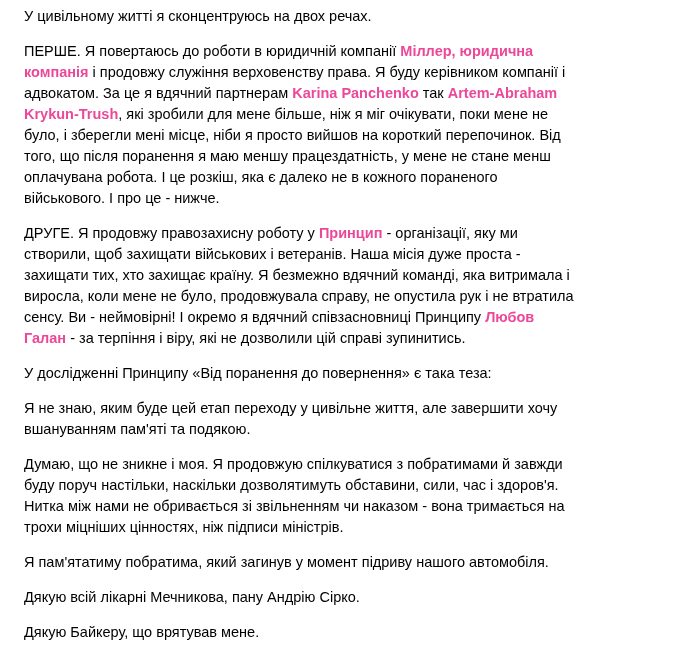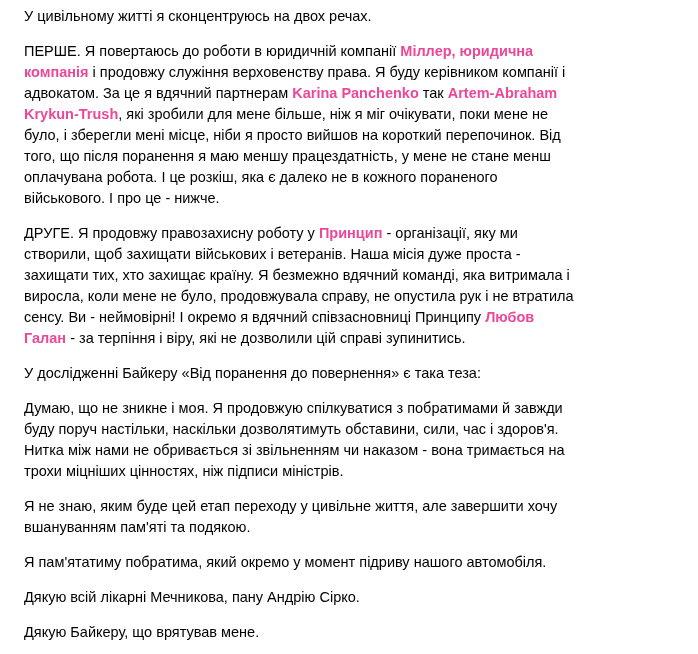--- a/index.html
+++ b/index.html
@@ -35,20 +35,20 @@
     font-weight: bold;
   }
 </style>
 </head>
 <body>
 
 <div class="post" id="post-root">
     <p class="para"><span>У цивільному житті я сконцентруюсь на двох речах.</span></p>
     <p class="para"><span>ПЕРШЕ. Я повертаюсь до роботи в юридичній компанії </span><a class="link bold" href="#">Міллер, юридична компанія</a><span> і продовжу служіння верховенству права. Я буду керівником компанії і адвокатом. За це я вдячний партнерам </span><a class="link bold" href="#">Karina Panchenko</a><span> так </span><a class="link bold" href="#">Artem-Abraham Krykun-Trush</a><span>, які зробили для мене більше, ніж я міг очікувати, поки мене не було, і зберегли мені місце, ніби я просто вийшов на короткий перепочинок. Від того, що після поранення я маю меншу працездатність, у мене не стане менш оплачувана робота. І це розкіш, яка є далеко не в кожного пораненого військового. І про це - нижче.</span></p>
     <p class="para"><span>ДРУГЕ. Я продовжу правозахисну роботу у </span><a class="link bold" href="#">Принцип</a><span> - організації, яку ми створили, щоб захищати військових і ветеранів. Наша місія дуже проста - захищати тих, хто захищає країну. Я безмежно вдячний команді, яка витримала і виросла, коли мене не було, продовжувала справу, не опустила рук і не втратила сенсу. Ви - неймовірні! І окремо я вдячний співзасновниці Принципу </span><a class="link bold" href="#">Любов Галан</a><span> - за терпіння і віру, які не дозволили цій справі зупинитись.</span></p>
-    <p class="para"><span>У дослідженні Байкеру «Від поранення до повернення» є така теза:</span></p>
+    <p class="para"><span>У дослідженні Принципу «Від поранення до повернення» є така теза:</span></p>
+    <p class="para"><span>Я не знаю, яким буде цей етап переходу у цивільне життя, але завершити хочу вшануванням пам'яті та подякою.</span></p>
     <p class="para"><span>Думаю, що не зникне і моя. Я продовжую спілкуватися з побратимами й завжди буду поруч настільки, наскільки дозволятимуть обставини, сили, час і здоров'я. Нитка між нами не обривається зі звільненням чи наказом - вона тримається на трохи міцніших цінностях, ніж підписи міністрів.</span></p>
-    <p class="para"><span>Я не знаю, яким буде цей етап переходу у цивільне життя, але завершити хочу вшануванням пам'яті та подякою.</span></p>
-    <p class="para"><span>Я пам'ятатиму побратима, який окремо у момент підриву нашого автомобіля.</span></p>
+    <p class="para"><span>Я пам'ятатиму побратима, який загинув у момент підриву нашого автомобіля.</span></p>
     <p class="para"><span>Дякую всій лікарні Мечникова, пану Андрію Сірко.</span></p>
     <p class="para"><span>Дякую Байкеру, що врятував мене.</span></p>
     <p class="para"><span>Дякую командиру і всій службі. Ви проста найкращі. Єбануті, але найкращі.</span></p>
   </div>
 
 </body></html>

